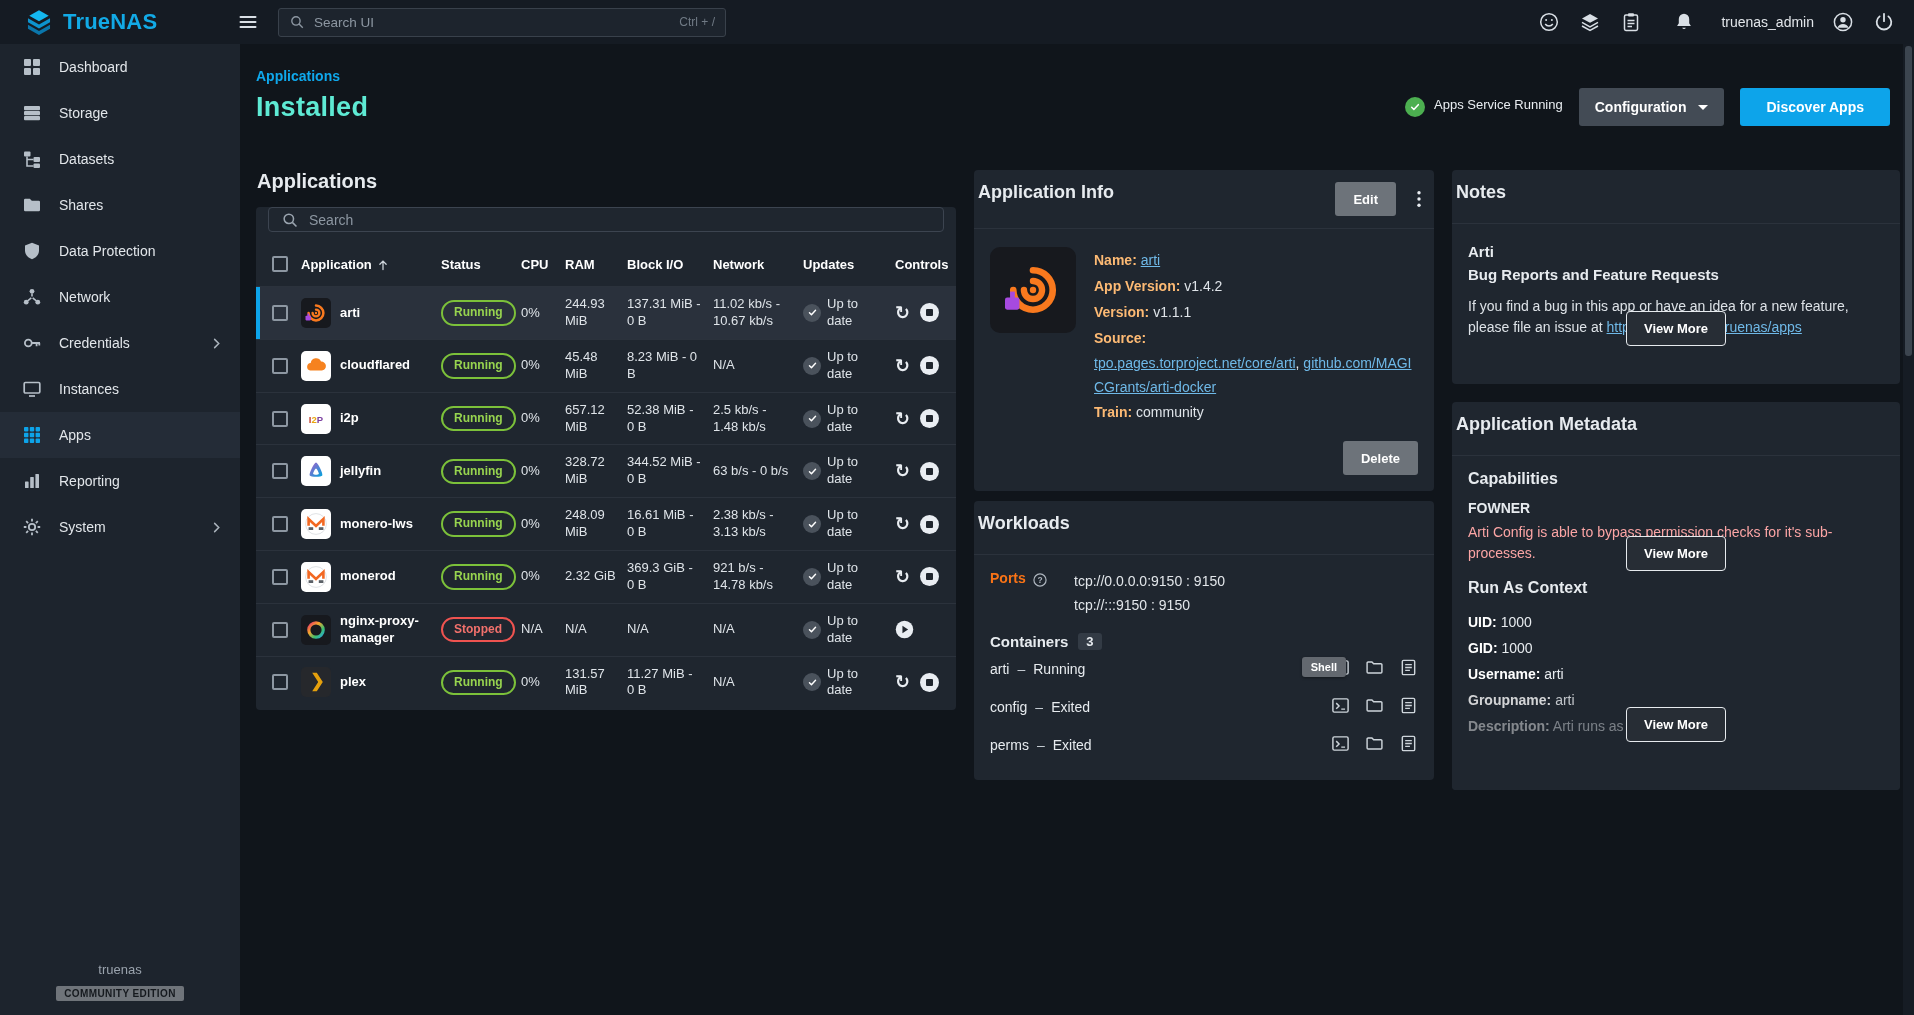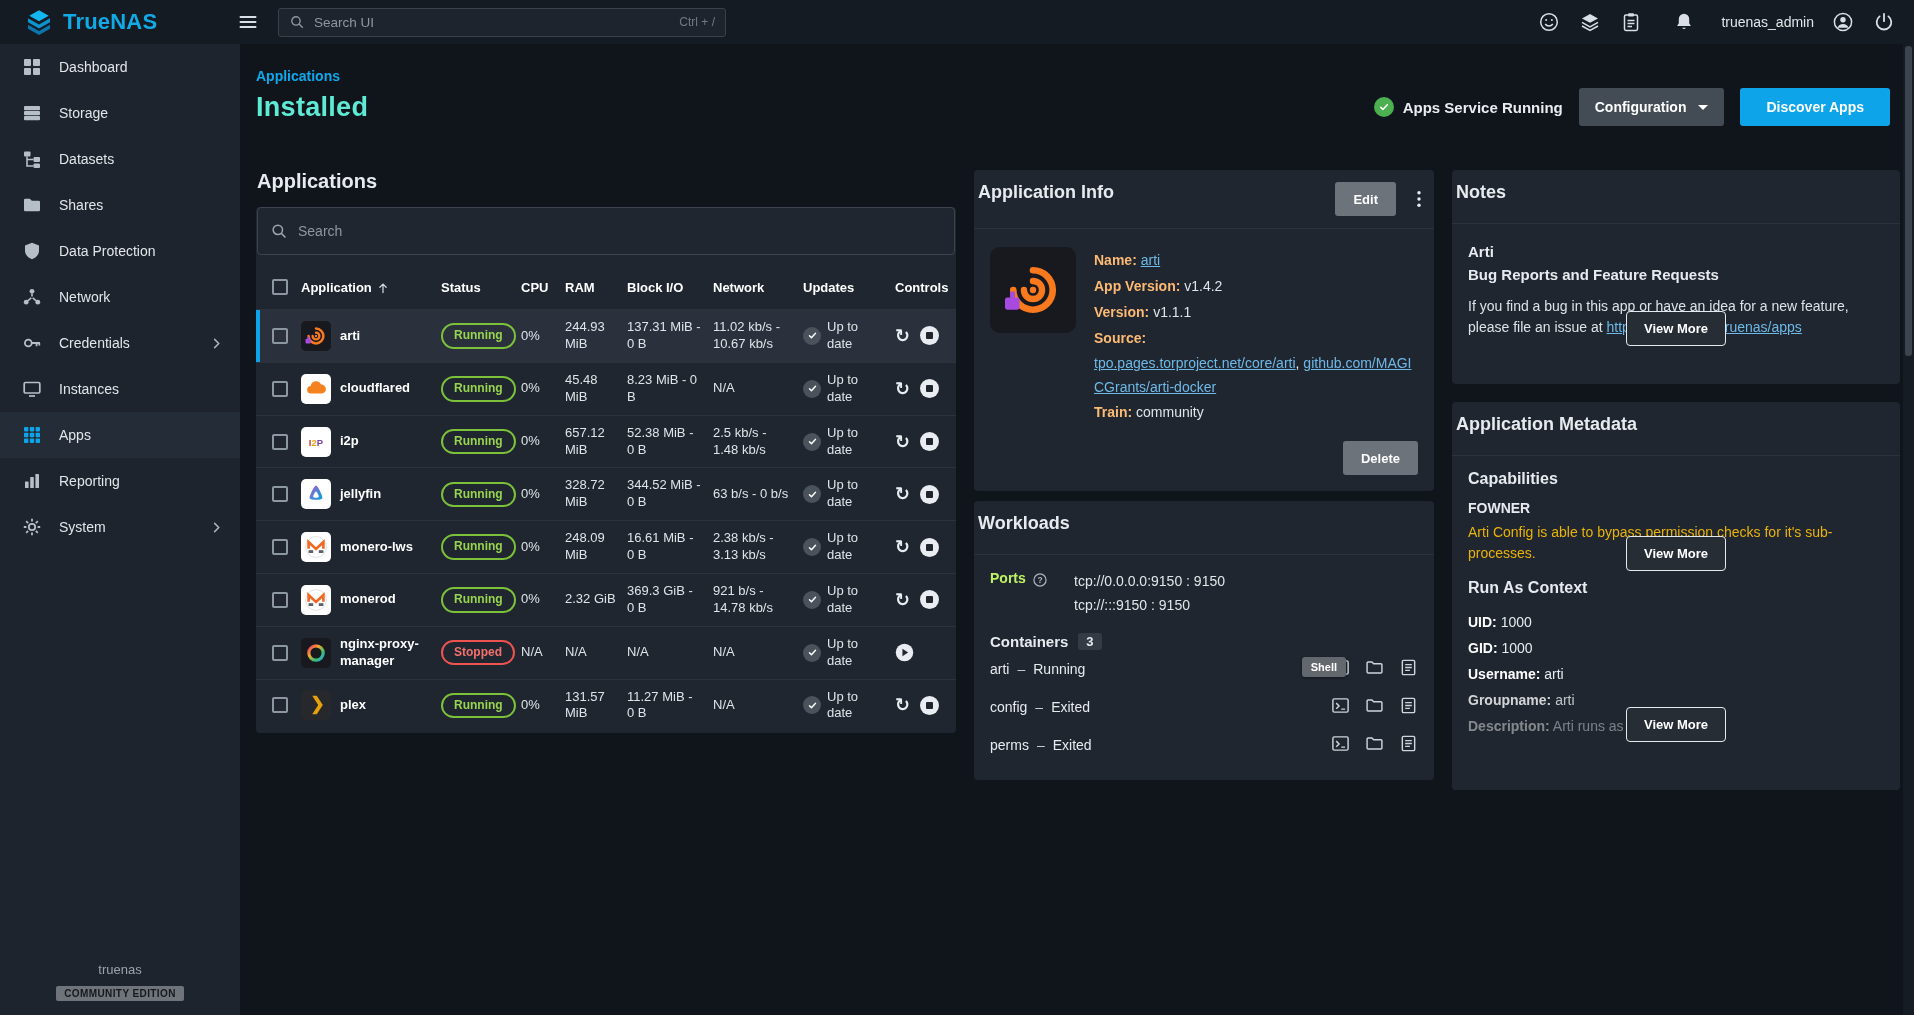--- a/index.html
+++ b/index.html
@@ -43,36 +43,36 @@
   .sb-footer{position:absolute;bottom:14px;left:0;right:0;display:flex;flex-direction:column;align-items:center;gap:9px}
   .sb-host{color:#9aa3ad;font-size:13px}
   .sb-edition{background:#6f747a;color:#15191e;font-size:10px;font-weight:700;letter-spacing:.4px;padding:2px 8px;border-radius:2px}
 
   
   .main{position:fixed;top:44px;left:240px;right:0;bottom:0;padding:14px 24px 0 16px;overflow:hidden}
   .breadcrumb{display:inline-block;color:#0fa8ec;font-weight:700;font-size:14px;margin:10px 0 4px;text-decoration:none}
   .title-row{display:flex;align-items:center}
   .page-title{font-size:27px;font-weight:700;color:#5eead4;letter-spacing:.3px}
   .head-actions{margin-left:auto;display:flex;align-items:center;gap:16px}
-  .svc{display:flex;align-items:center;gap:9px;font-size:15px;font-weight:700;color:#e9edf1}
+  .svc{display:flex;align-items:flex-start;gap:9px;font-size:13px;font-weight:400;color:#e9edf1}
   .svc-check{width:20px;height:20px;border-radius:50%;background:var(--green);padding:4px;flex:none}
   .btn{border:none;cursor:pointer;font-weight:700;font-size:14px;color:#fff;border-radius:3px;display:inline-flex;align-items:center;justify-content:center}
   .btn-config{background:#434b55;padding:0 16px;height:38px;gap:12px}
   .caret{width:0;height:0;border:5px solid transparent;border-top-color:#fff;margin-top:6px}
   .btn-discover{background:var(--accentBright);padding:0 26px;height:38px}
   .content{display:flex;gap:18px;margin-top:44px;align-items:flex-start}
   .col1{width:700px;flex:none}
   .col2{width:460px;flex:none}
   .col3{width:448px;flex:none}
   .section-title{font-size:20px;font-weight:700;margin:0 0 14px 1px}
   .card{background:var(--card);border-radius:4px}
 
   
   .apps-card{padding-bottom:2px}
-  .table-search{margin:13px 1px 10px;border:1px solid #3c4450;border-radius:4px;height:48px;display:flex;align-items:center;padding:0 12px;gap:10px}
+  .table-search{margin:13px 12px 10px;border:1px solid #3c4450;border-radius:4px;height:25px;display:flex;align-items:center;padding:0 12px;gap:10px}
   .table-search .s-ico{width:18px;height:18px;color:#9aa4af}
   .ts-input{flex:1;background:transparent;border:none;outline:none;color:#e6eaee;font-size:14px;font-family:inherit}
   .apps-table{width:100%;border-collapse:collapse;table-layout:fixed}
   th{text-align:left;font-size:13px;font-weight:700;color:#fff;padding:14px 5px;vertical-align:middle;cursor:pointer}
   .th-label{display:inline-block;vertical-align:middle}
   .sort{width:14px;height:14px;color:#cfd6dd;margin-left:4px;vertical-align:middle}
   td{padding:9px 5px;font-size:13px;color:#dfe4e9;vertical-align:middle;line-height:1.3;word-wrap:break-word}
   tbody tr{border-top:1px solid var(--divider);cursor:pointer}
   tr.selected td{background:#2a313c}
   tr.selected td:first-child{box-shadow:inset 4px 0 0 var(--accentBright)}
@@ -112,21 +112,21 @@
   .info-line b{color:#fdba74}
   .info-line span{color:#dfe4e9}
   .sources{line-height:24px;word-break:break-all}
   .link{color:var(--link);text-decoration:underline}
   .info-foot{display:flex;justify-content:flex-end;padding:10px 16px 16px}
 
   .wl-card{margin-top:10px}
   .wl-body{padding:14px 16px 16px}
   .ports-row{display:flex;gap:10px}
   .ports-label{display:flex;align-items:flex-start;gap:6px;width:74px;flex:none;font-size:14px;padding-top:1px}
-  .ports-label b{color:#bef264}
+  .ports-label b{color:#f97316}
   .help{width:16px;height:16px;color:#aeb6bf;margin-top:2px;cursor:pointer}
   .ports-values{font-size:14px;color:#e2e6ea;line-height:24px}
   .containers-block{position:relative;margin-top:16px}
   .containers-head{font-size:15px;display:flex;align-items:flex-end;gap:10px}
   .count-badge{background:#333b45;border-radius:3px;padding:1px 8px;font-size:13px;font-weight:700}
   .shell-chip{position:absolute;right:72px;top:24px;background:#63686f;color:#fff;font-size:11px;font-weight:700;padding:4px 9px;border-radius:3px;z-index:3;box-shadow:0 1px 3px rgba(0,0,0,.4)}
   .container-row{display:flex;align-items:center;padding:8px 0;font-size:14px}
   .c-sep{margin:0 8px;color:#c3cad1}
   .c-spacer{flex:1}
   .cico{background:none;border:none;cursor:pointer;padding:0;margin-left:15px;color:#ced5db}
@@ -138,21 +138,21 @@
   .btn-viewmore{display:block;margin:0 auto;background:#272d35;border:1px solid #e6eaee;border-radius:4px;color:#fff;font-weight:700;font-size:13px;padding:9px 17px;cursor:pointer;position:relative;z-index:2}
   .vm-notes{margin-top:-27px}
   .vm-cap{margin-top:-28px;margin-bottom:2px}
   .vm-runas{margin-top:-32px}
 
   .meta-card{margin-top:18px;position:relative;height:388px;overflow:hidden}
   .meta-body{padding:14px 16px}
   .meta-h{font-size:16px;font-weight:700;margin-bottom:12px}
   .meta-h.runas{margin-top:8px}
   .cap-name{font-size:14px;font-weight:700;margin-bottom:6px}
-  .cap-desc{font-size:14px;line-height:21px;color:#eab308}
+  .cap-desc{font-size:14px;line-height:21px;color:#fca5a5}
   .meta-line{font-size:14px;line-height:26px}
   .meta-line b{color:#fff}
   .meta-line.dim1{opacity:.8}
   .meta-line.dim2{opacity:.45}
   .card-fade{position:absolute;left:0;right:0;bottom:0;height:44px;background:linear-gradient(180deg,rgba(31,38,47,0),var(--card) 85%);z-index:1;pointer-events:none}
 
   .page-scrollbar{position:fixed;top:44px;right:0;bottom:0;width:11px;background:#161c24;z-index:6}
   .page-scrollbar .thumb{position:absolute;top:2px;left:2px;width:7px;height:310px;background:#3c454f;border-radius:3px;cursor:pointer}
 </style>
 </head>

